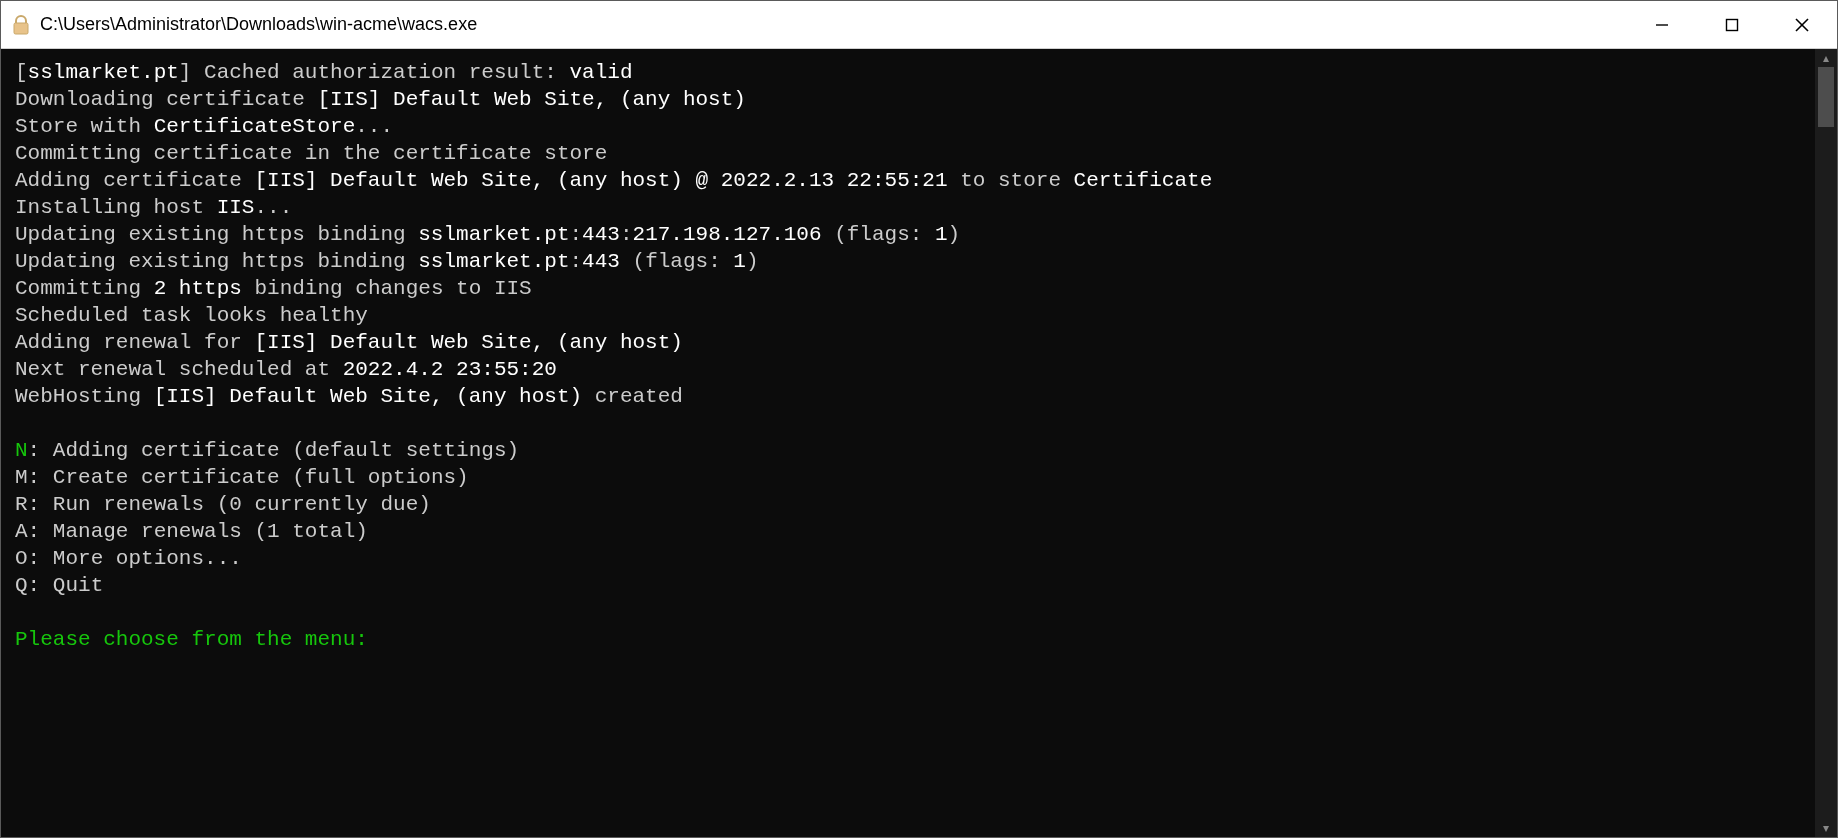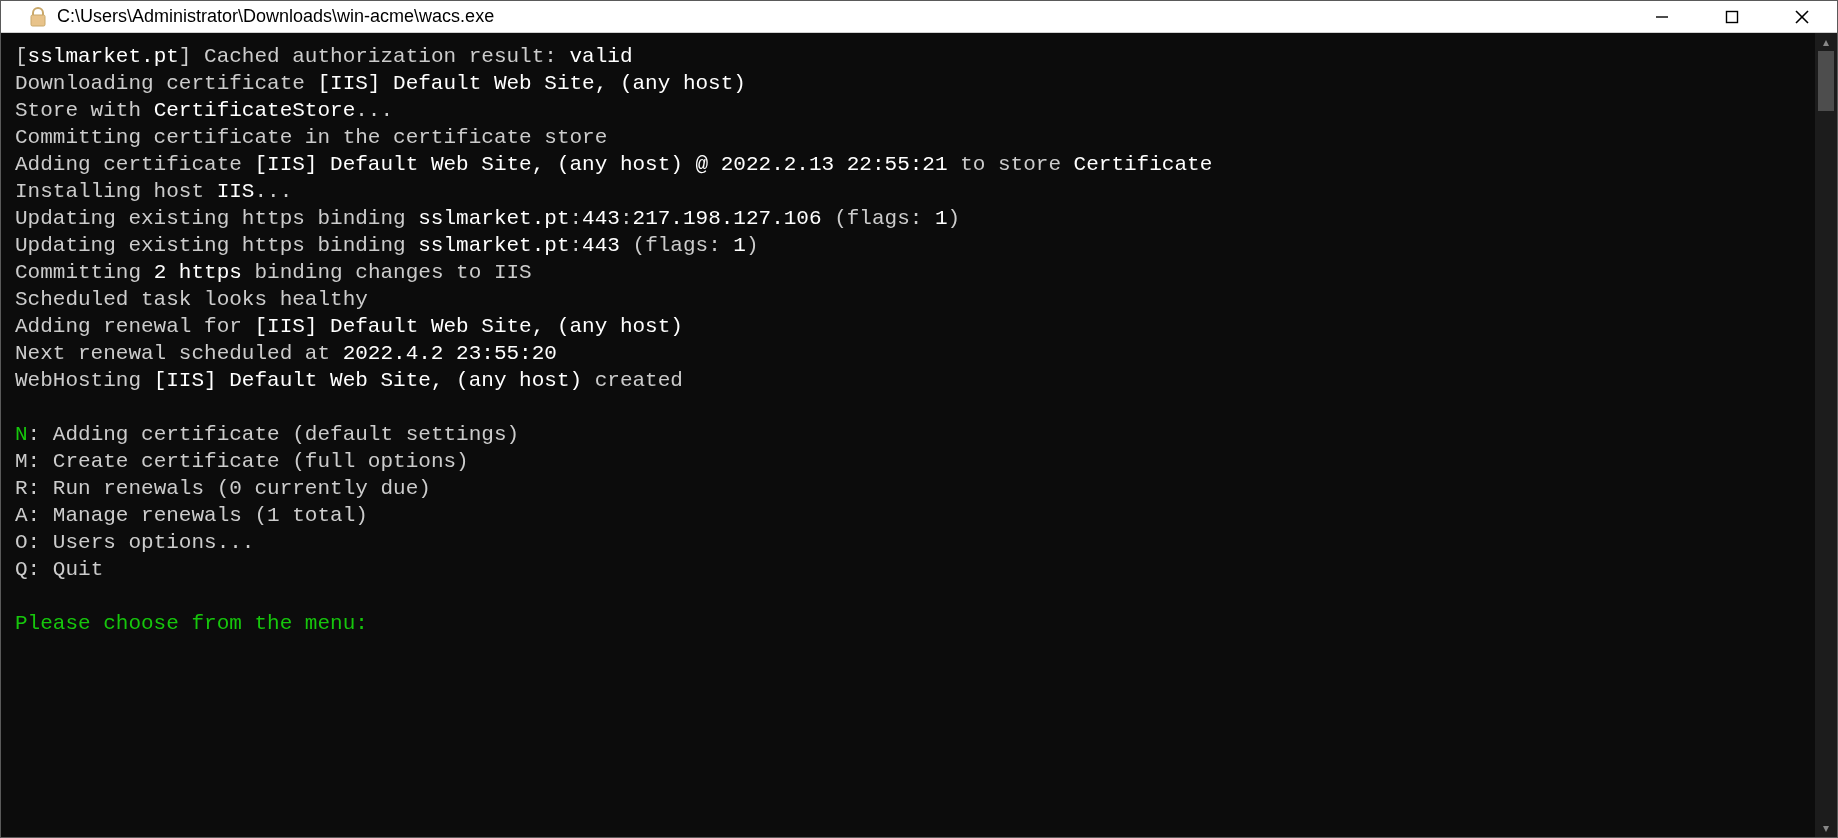--- a/index.html
+++ b/index.html
@@ -14,25 +14,25 @@
   .window {
     width: 1838px;
     height: 838px;
     border: 1px solid #5a5a5a;
     box-sizing: border-box;
     display: flex;
     flex-direction: column;
     background: #fff;
   }
   .titlebar {
-    height: 32px;
+    height: 48px;
     background: #ffffff;
     display: flex;
     align-items: center;
-    padding-left: 26px;
+    padding-left: 9px;
     box-sizing: border-box;
     border-bottom: 1px solid #d0d0d0;
   }
   .titlebar .icon-slot {
     width: 22px;
     height: 22px;
     display: flex;
     align-items: center;
     justify-content: center;
   }
@@ -148,21 +148,21 @@
 <span><span>Committing </span><span class="c-orange">2</span><span> </span><span class="c-orange">https</span><span> binding changes to IIS</span></span>
 <span><span>Scheduled task looks healthy</span></span>
 <span><span>Adding renewal for </span><span class="c-orange">[IIS] Default Web Site, (any host)</span></span>
 <span><span>Next renewal scheduled at </span><span class="c-orange">2022.4.2 23:55:20</span></span>
 <span><span>WebHosting </span><span class="c-orange">[IIS] Default Web Site, (any host)</span><span> created</span></span>
 
 <span><span class="c-green">N</span><span class="c-white">:</span><span class="c-white"> Adding certificate (default settings)</span></span>
 <span><span class="c-white">M</span><span class="c-white">:</span><span class="c-white"> Create certificate (full options)</span></span>
 <span><span class="c-white">R</span><span class="c-white">:</span><span class="c-white"> Run renewals (0 currently due)</span></span>
 <span><span class="c-white">A</span><span class="c-white">:</span><span class="c-white"> Manage renewals (1 total)</span></span>
-<span><span class="c-white">O</span><span class="c-white">:</span><span class="c-white"> Users options...</span></span>
+<span><span class="c-white">O</span><span class="c-white">:</span><span class="c-white"> More options...</span></span>
 <span><span class="c-white">Q</span><span class="c-white">:</span><span class="c-white"> Quit</span></span>
 
 <span class="c-green">Please choose from the menu:</span></div>
 
     <div class="scrollbar">
       <div class="arrow up">▴</div>
       <div class="thumb"></div>
       <div class="arrow down">▾</div>
     </div>
   </div>

